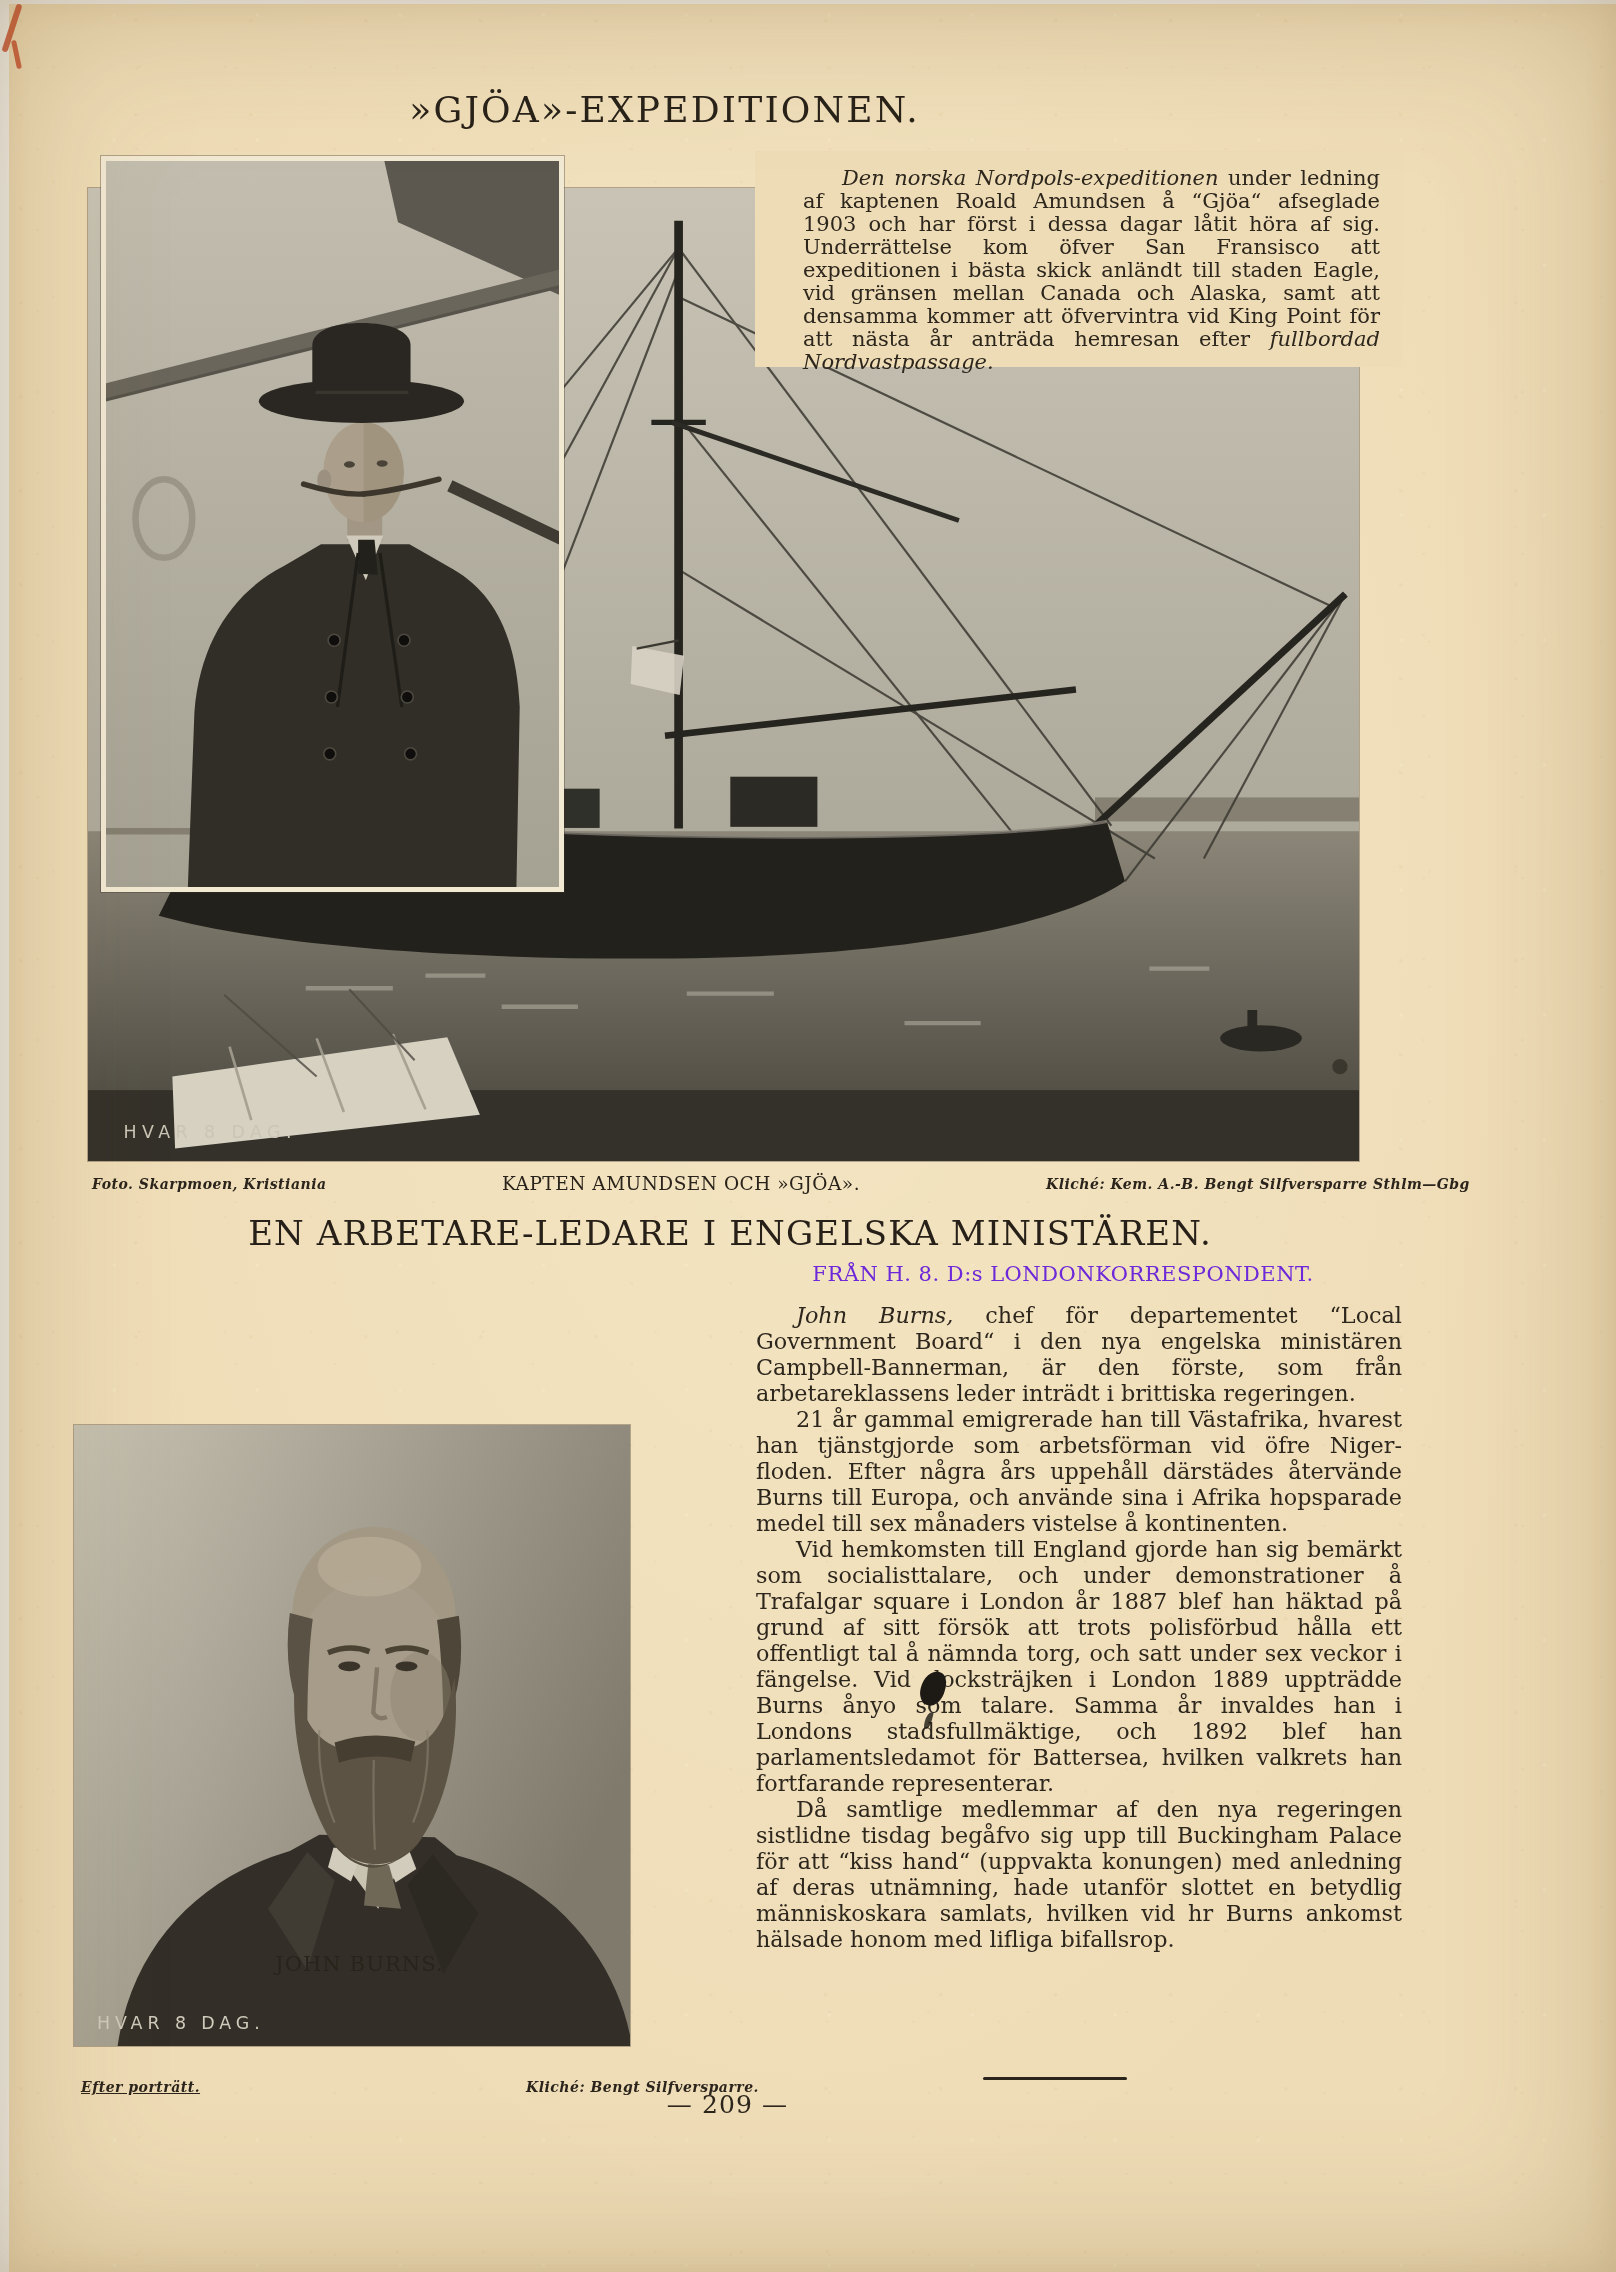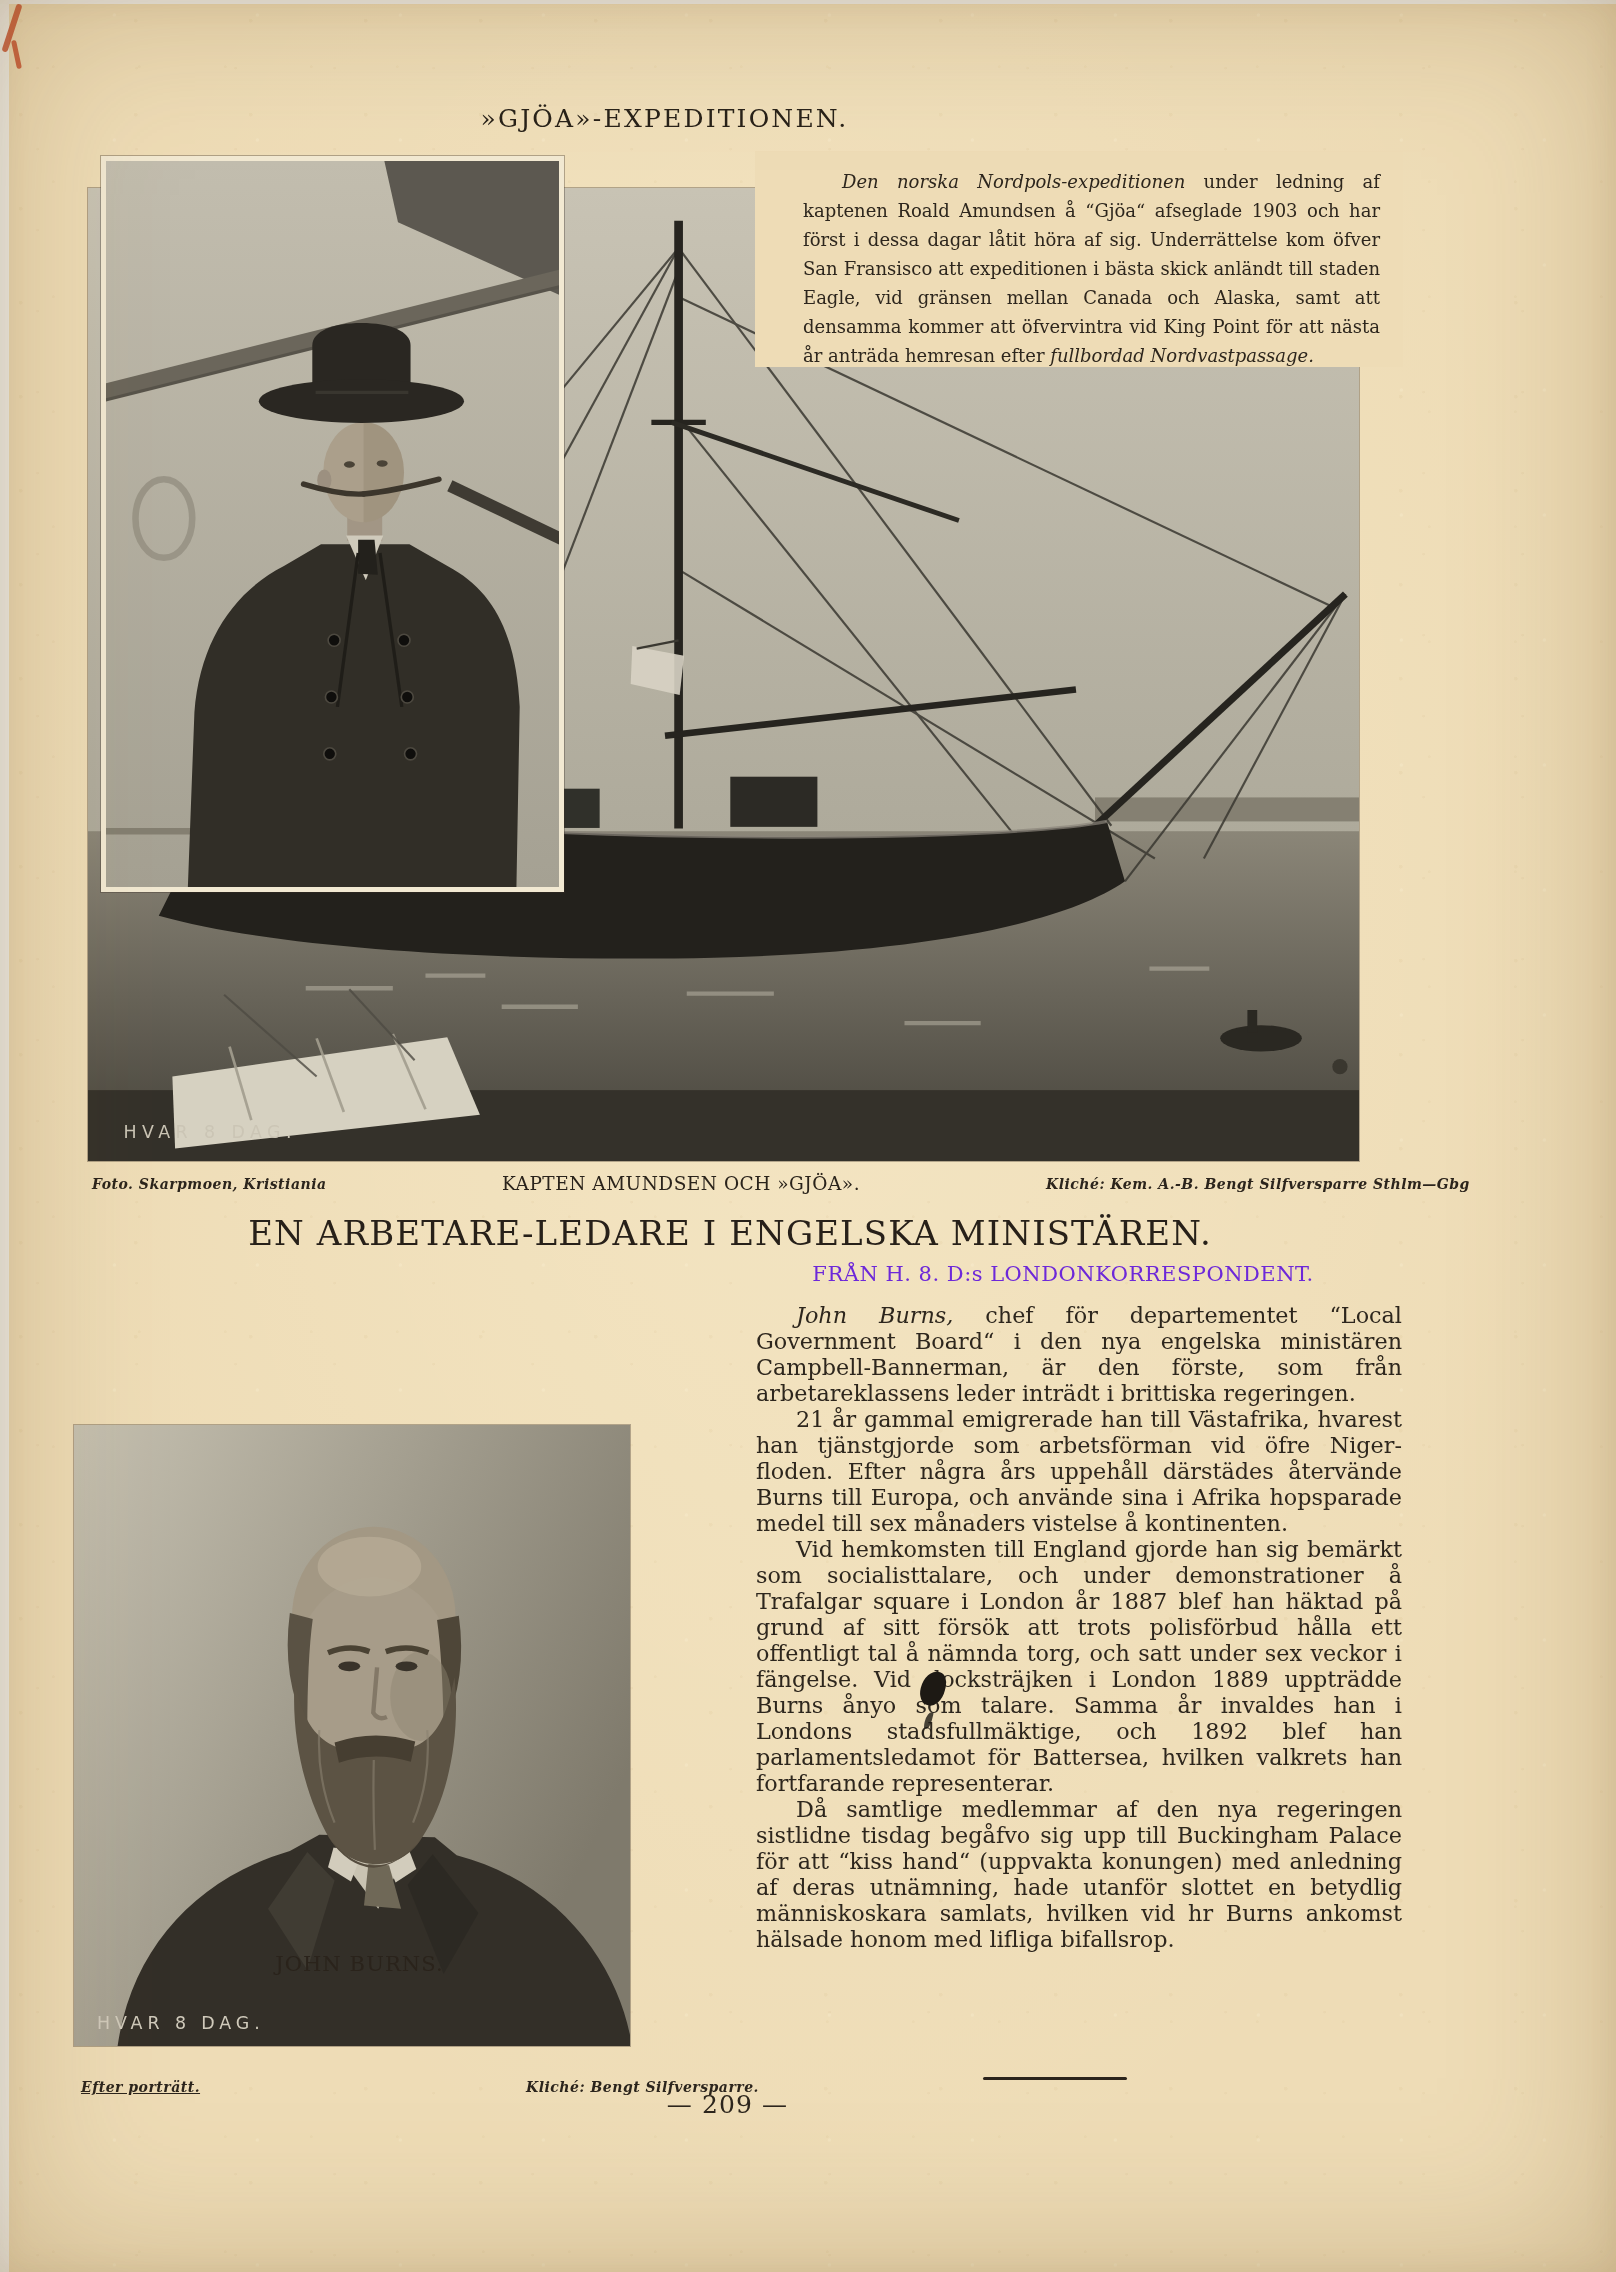--- a/index.html
+++ b/index.html
@@ -25,39 +25,39 @@
   .scan-edge-left{position:absolute;left:0;top:0;width:8.7px;height:2273px;background:#f4f3ee;z-index:55;}
   .scan-edge-top{position:absolute;left:0;top:0;width:1616px;height:3.8px;background:#f2f1ec;z-index:55;}
   .pen-mark{position:absolute;z-index:56;border-radius:4.4px;background:#c8502f;opacity:.85;}
   .pen-mark.m1{left:8.7px;top:3.3px;width:6px;height:50px;transform:rotate(18deg);}
   .pen-mark.m2{left:14px;top:40px;width:4.9px;height:29px;transform:rotate(-12deg);}
 
   .abs{position:absolute;}
   .center{text-align:center;}
 
   .main-title{
-    left:392px;top:104px;width:545px;z-index:5;
-    font-size:25px;letter-spacing:2.2px;color:#272119;
+    left:392px;top:89px;width:545px;z-index:5;
+    font-size:36px;letter-spacing:2.2px;color:#272119;
   }
   .photo{box-sizing:border-box;outline:0.5px solid rgba(60,50,40,.35);}
   .ship-photo{left:88px;top:188px;width:1271px;height:973px;z-index:1;}
   .amundsen-photo{
     left:101px;top:156px;width:463px;height:736px;z-index:2;
     border:5.4px solid #f2e9d2;
   }
   .burns-photo{left:74px;top:1425px;width:556px;height:621px;z-index:2;}
   .photo svg{display:block;width:100%;height:100%;}
 
   .intro-box{
     left:755px;top:151px;width:648px;height:216px;z-index:3;
     background:#eedcb6;
   }
   .intro-text{
     margin:16.3px 23px 0 48px;
-    font-size:18px;line-height:29px;text-align:justify;text-indent:39px;color:#2d261d;
+    font-size:21px;line-height:23px;text-align:justify;text-indent:39px;color:#2d261d;
   }
   .ital{font-style:italic;}
 
   .credit{
     font-size:14px;font-weight:bold;font-style:italic;color:#2b241c;z-index:5;
     white-space:nowrap;letter-spacing:0.5px;
   }
   .ship-caption{
     left:485px;top:1173px;width:392px;z-index:5;
     font-size:18.5px;letter-spacing:0.5px;color:#2a231b;

